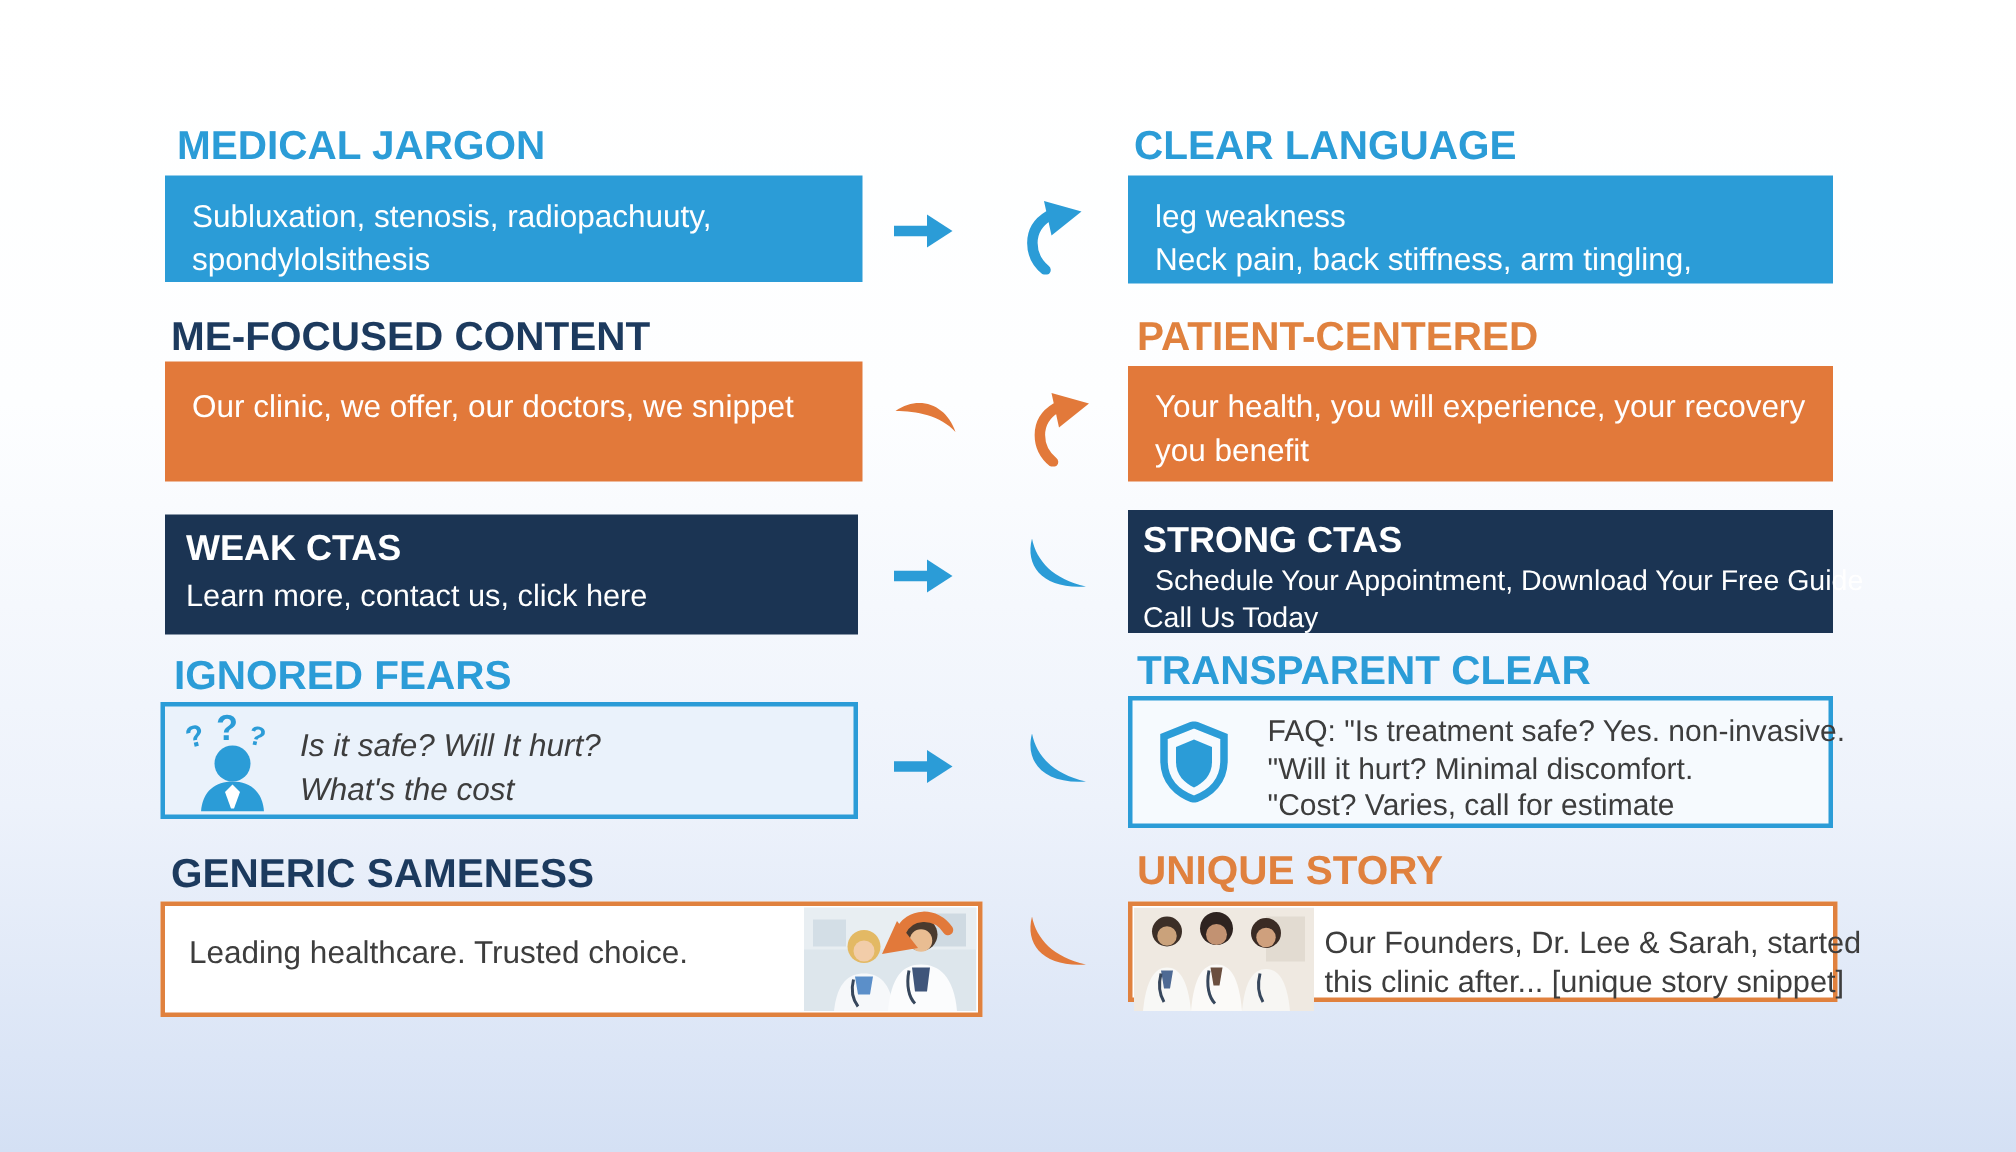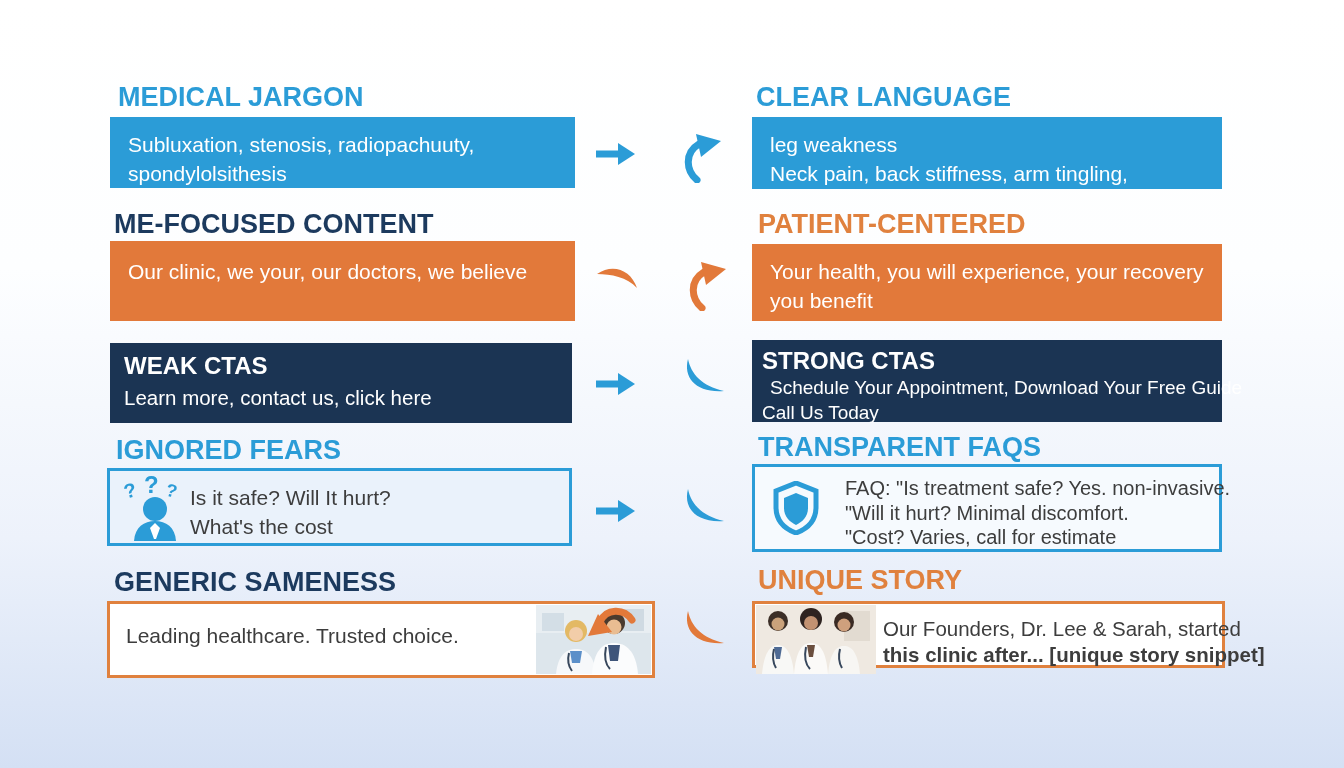--- a/index.html
+++ b/index.html
@@ -47,21 +47,21 @@
   </svg>
 
   <div class="hdr hdr-blue" style="left:756px;top:82px;">CLEAR LANGUAGE</div>
   <div class="box box-blue pad" style="left:752px;top:117px;width:470px;height:72px;">
     <div class="bodyline">leg weakness</div>
     <div class="bodyline">Neck pain, back stiffness, arm tingling,</div>
   </div>
 
   <div class="hdr hdr-navy" style="left:114px;top:209px;">ME-FOCUSED CONTENT</div>
   <div class="box box-orange pad" style="left:110px;top:241px;width:465px;height:80px;padding-top:16px;">
-    <div class="bodyline">Our clinic, we your, our doctors, we believe</div>
+    <div class="bodyline">Our clinic, we offer, our doctors, we snippet</div>
   </div>
 
   <svg class="arrow" style="left:593px;top:262px;" width="48" height="44" viewBox="0 0 48 44">
     <path d="M4,12 C20,1 38,8 44,26 C34,15 18,12 4,12 Z" fill="#e2793a"></path>
   </svg>
   <svg class="arrow" style="left:688px;top:261px;" width="46" height="50" viewBox="0 0 46 50">
     <path d="M14,47 C3,38 1,20 16,11" fill="none" stroke="#e2793a" stroke-width="7" stroke-linecap="round"></path>
     <polygon points="13,1 38,8 18,24" fill="#e2793a"></polygon>
   </svg>
 
@@ -93,35 +93,35 @@
   <div class="hdr hdr-blue" style="left:116px;top:435px;">IGNORED FEARS</div>
   <div class="box box-lightblue" style="left:107px;top:468px;width:465px;height:78px;">
     <svg class="abs" style="left:12px;top:4px;" width="66" height="66" viewBox="0 0 66 66">
       <text x="2" y="22" font-size="20" font-weight="bold" fill="#2b9cd7" transform="rotate(-14 10 16)">?</text>
       <text x="22" y="18" font-size="24" font-weight="bold" fill="#2b9cd7">?</text>
       <text x="44" y="22" font-size="18" font-weight="bold" fill="#2b9cd7" transform="rotate(14 50 16)">?</text>
       <circle cx="33" cy="34" r="12" fill="#2b9cd7"></circle>
       <path d="M12,66 C13,52 22,46 33,46 C44,46 53,52 54,66 Z" fill="#2b9cd7"></path>
       <path d="M33,48 L38,53 L34,64 L32,64 L28,53 Z" fill="#ffffff"></path>
     </svg>
-    <div class="abs" style="left:80px;top:12px;">
+    <div class="abs" style="left:90px;top:12px;font-style:italic;">
       <div class="bodyline">Is it safe? Will It hurt?</div>
       <div class="bodyline">What's the cost</div>
     </div>
   </div>
 
   <svg class="arrow" style="left:594px;top:496px;" width="42" height="30" viewBox="0 0 42 30">
     <line x1="2" y1="15" x2="27" y2="15" stroke="#2b9cd7" stroke-width="7"></line>
     <polygon points="24,4 41,15 24,26" fill="#2b9cd7"></polygon>
   </svg>
   <svg class="arrow" style="left:682px;top:486px;" width="46" height="42" viewBox="0 0 46 42">
     <path d="M6,3 C1,22 14,37 42,35 C20,30 9,18 6,3 Z" fill="#2b9cd7"></path>
   </svg>
 
-  <div class="hdr hdr-blue" style="left:758px;top:432px;">TRANSPARENT FAQS</div>
+  <div class="hdr hdr-blue" style="left:758px;top:432px;">TRANSPARENT CLEAR</div>
   <div class="box box-faq" style="left:752px;top:464px;width:470px;height:88px;">
     <svg class="abs" style="left:18px;top:14px;" width="46" height="54" viewBox="0 0 46 54">
       <path d="M23,2 L43,10 L43,26 C43,40 34,48 23,52 C12,48 3,40 3,26 L3,10 Z" fill="none" stroke="#2b9cd7" stroke-width="5"></path>
       <path d="M23,12 L35,17 L35,27 C35,36 29,41 23,44 C17,41 11,36 11,27 L11,17 Z" fill="#2b9cd7"></path>
     </svg>
     <div class="abs" style="left:90px;top:9px;">
       <div class="smline" style="font-size:20px;line-height:24.5px;">FAQ: "Is treatment safe? Yes. non-invasive.</div>
       <div class="smline" style="font-size:20px;line-height:24.5px;">"Will it hurt? Minimal discomfort.</div>
       <div class="smline" style="font-size:20px;line-height:24.5px;">"Cost? Varies, call for estimate</div>
     </div>
@@ -171,17 +171,17 @@
       <path d="M51,40 L59,40 L57,52 L53,52 Z" fill="#6b4f3f"></path>
       <circle cx="88" cy="17" r="10" fill="#3a2b24"></circle>
       <circle cx="88" cy="20" r="6.5" fill="#cfa07d"></circle>
       <path d="M72,69 C74,48 80,41 88,41 C96,41 102,48 104,69 Z" fill="#f7f6f3"></path>
       <path d="M50,42 C48,52 50,60 54,64" fill="none" stroke="#37475c" stroke-width="2"></path>
       <path d="M18,44 C16,52 17,58 20,63" fill="none" stroke="#37475c" stroke-width="2"></path>
       <path d="M84,44 C82,52 83,58 86,63" fill="none" stroke="#37475c" stroke-width="2"></path>
     </svg>
     <div class="abs" style="left:128px;top:12px;width:338px;text-align:center;">
       <div class="smline" style="font-size:20.5px;line-height:26px;">Our Founders, Dr. Lee &amp; Sarah, started</div>
-      <div class="smline" style="font-size:20.5px;line-height:26px;font-weight:bold;">this clinic after... [unique story snippet]</div>
+      <div class="smline" style="font-size:20.5px;line-height:26px;">this clinic after... [unique story snippet]</div>
     </div>
   </div>
 
 </div>
 
 </body></html>

